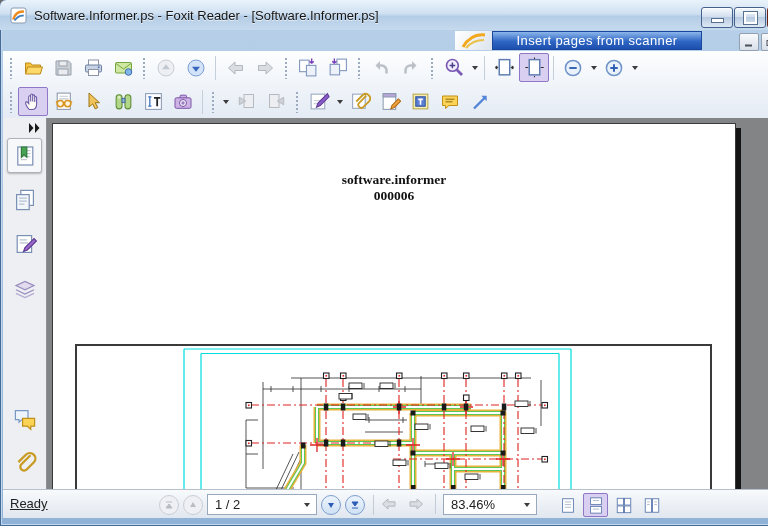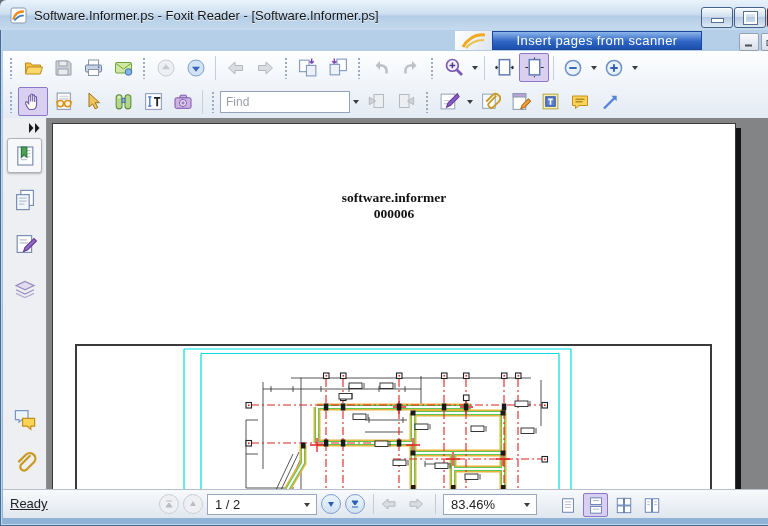--- a/index.html
+++ b/index.html
@@ -56,39 +56,39 @@
   .expandbtn{position:absolute;top:3px;right:4px;width:16px;height:14px;display:flex;align-items:center;justify-content:center;}
   .stab{width:33px;height:33px;margin:5px auto 9px;display:flex;align-items:center;justify-content:center;border:1px solid transparent;}
   .stab.active{background:#f7f8fa;border-color:#adb3bb;border-radius:3px;box-shadow:0 1px 2px rgba(0,0,0,.25);}
   .stab.first{margin-top:20px;}
   .stab.gap{margin-top:96px;}
 
   
   .docarea{position:absolute;top:118px;left:47px;right:27px;bottom:36px;background:#828486;overflow:hidden;}
   .page{position:absolute;left:5px;top:5px;width:682px;height:390px;background:#fff;
     border:1px solid #3a3a3a;box-shadow:5px 5px 0 #151515;}
-  .ptitle{margin-top:66px;text-align:center;font-family:"Liberation Serif",serif;font-weight:bold;font-size:13.5px;line-height:1.2;color:#111;}
+  .ptitle{margin-top:48px;text-align:center;font-family:"Liberation Serif",serif;font-weight:bold;font-size:13.5px;line-height:1.2;color:#111;}
   .draw{position:absolute;left:0;top:0;width:682px;height:380px;}
 
   
   .vscroll{position:absolute;top:118px;right:6px;width:21px;bottom:36px;background:#f1f2f4;border-left:1px solid #c6cad0;}
   .sbtn{position:absolute;left:1px;right:1px;height:16px;display:flex;align-items:center;justify-content:center;}
   .sbtn.up{top:1px;}  .sbtn.down{bottom:1px;}
   .tri-up{width:0;height:0;border-left:4px solid transparent;border-right:4px solid transparent;border-bottom:5px solid #6a6e76;}
   .tri-down{width:0;height:0;border-left:4px solid transparent;border-right:4px solid transparent;border-top:5px solid #6a6e76;}
   .sthumb{position:absolute;left:2px;right:2px;top:19px;height:66px;border:1px solid #98a0ac;border-radius:2px;
     background:linear-gradient(to right,#fafbfc,#dde1e7);}
   .grip{position:absolute;left:4px;right:4px;top:30px;height:6px;
     background:repeating-linear-gradient(to bottom,#9aa2ae 0 1px,transparent 1px 3px);}
 
   
   .statusbar{position:absolute;left:3px;right:6px;bottom:8px;height:28px;
     background:linear-gradient(#f8fafc,#e1e7ef);border-top:1px solid #b6c0cc;font-size:13px;color:#222;}
   .sb-ready{position:absolute;left:7px;top:6px;text-decoration:underline;}
-  .sb-nav{position:absolute;left:156px;top:4px;display:flex;gap:4px;}
+  .sb-nav{position:absolute;left:156px;top:4px;display:flex;align-items:center;gap:4px;}
   .cbtn{width:18px;height:18px;border-radius:50%;display:flex;align-items:center;justify-content:center;flex:none;}
   .cbtn.dis{border:1px solid #c9ced6;background:#eef0f3;}
   .cbtn.en{border:1px solid #7d9cce;background:linear-gradient(#ecf4fc,#cfe1f5);}
   .combo{height:19px;background:#fff;border:1px solid #9aa8bc;display:flex;align-items:center;position:relative;}
   .combo.pages{width:108px;}
   .combo.zoom{width:92px;}
   .combo .val{padding-left:7px;}
   .combo .caret{position:absolute;right:6px;}
   .sb-sep{width:1px;height:20px;background:#c2cbd6;margin:0 4px;}
   .sb-hist{position:absolute;left:374px;top:4px;display:flex;align-items:center;gap:3px;}
@@ -322,21 +322,20 @@
       <div class="tbtn">
         <svg width="22" height="20" viewBox="0 0 20 20">
           <rect x="7" y="3.2" width="6.5" height="4" rx="1" fill="#cdb2e4" stroke="#7a54a8"></rect>
           <rect x="2" y="5.8" width="16" height="10.5" rx="1.5" fill="#cdb2e4" stroke="#7a54a8"></rect>
           <circle cx="10" cy="11" r="3.5" fill="#f4f0fa" stroke="#7a54a8"></circle>
           <circle cx="10" cy="11" r="1.7" fill="#9a7ec2"></circle>
         </svg>
       </div>
       <div class="vsep"></div>
       <div class="handle"></div>
-      <input class="find" placeholder="Find" style="">
       <div class="caretbox">
           <div class="caret"></div>
         </div>
       <div class="tbtn">
         <svg width="21" height="19" viewBox="0 0 20 19">
           <rect x="7.5" y="2.5" width="9.5" height="13" fill="#eceef1" stroke="#b6bac0"></rect>
           <path d="M9 9L2.8 5.2v7.6z" fill="#cfd2d7" stroke="#b6bac0"></path>
         </svg>
       </div>
       <div class="tbtn">

